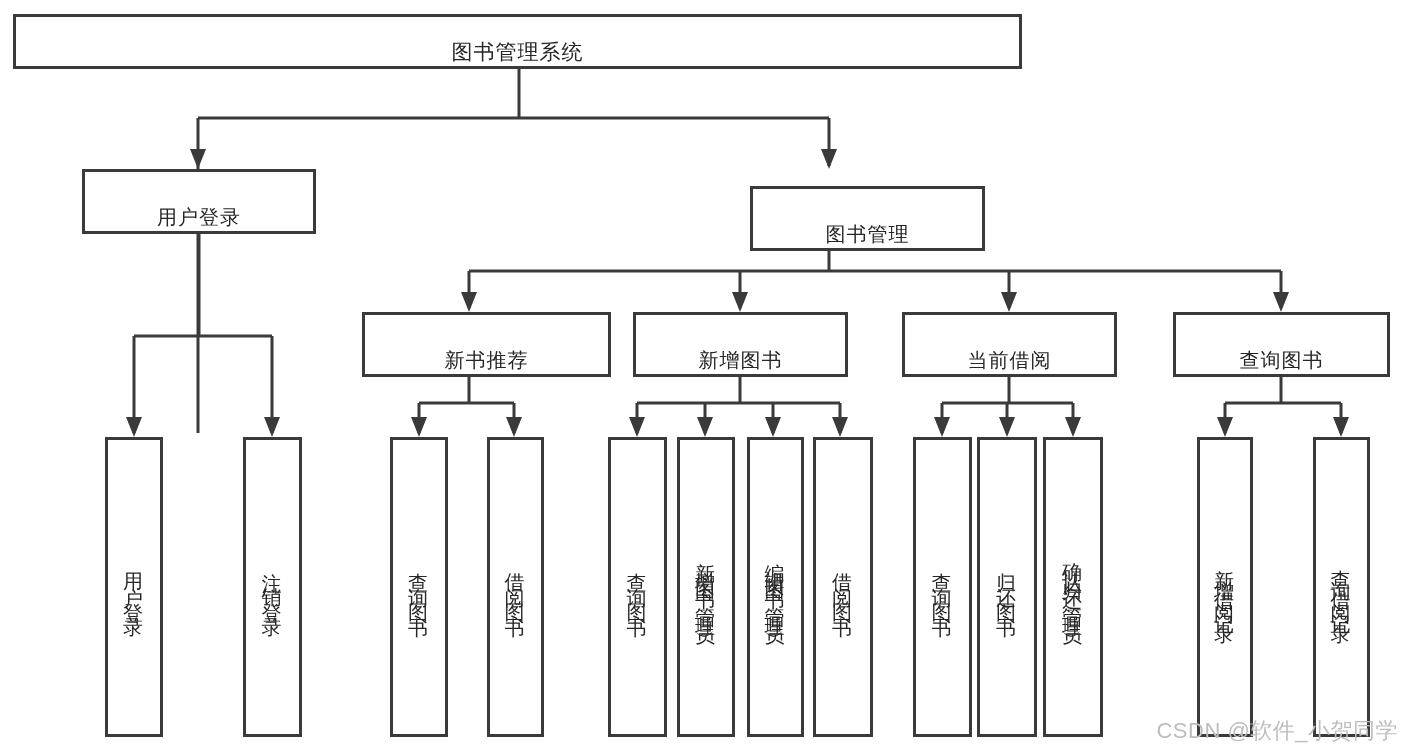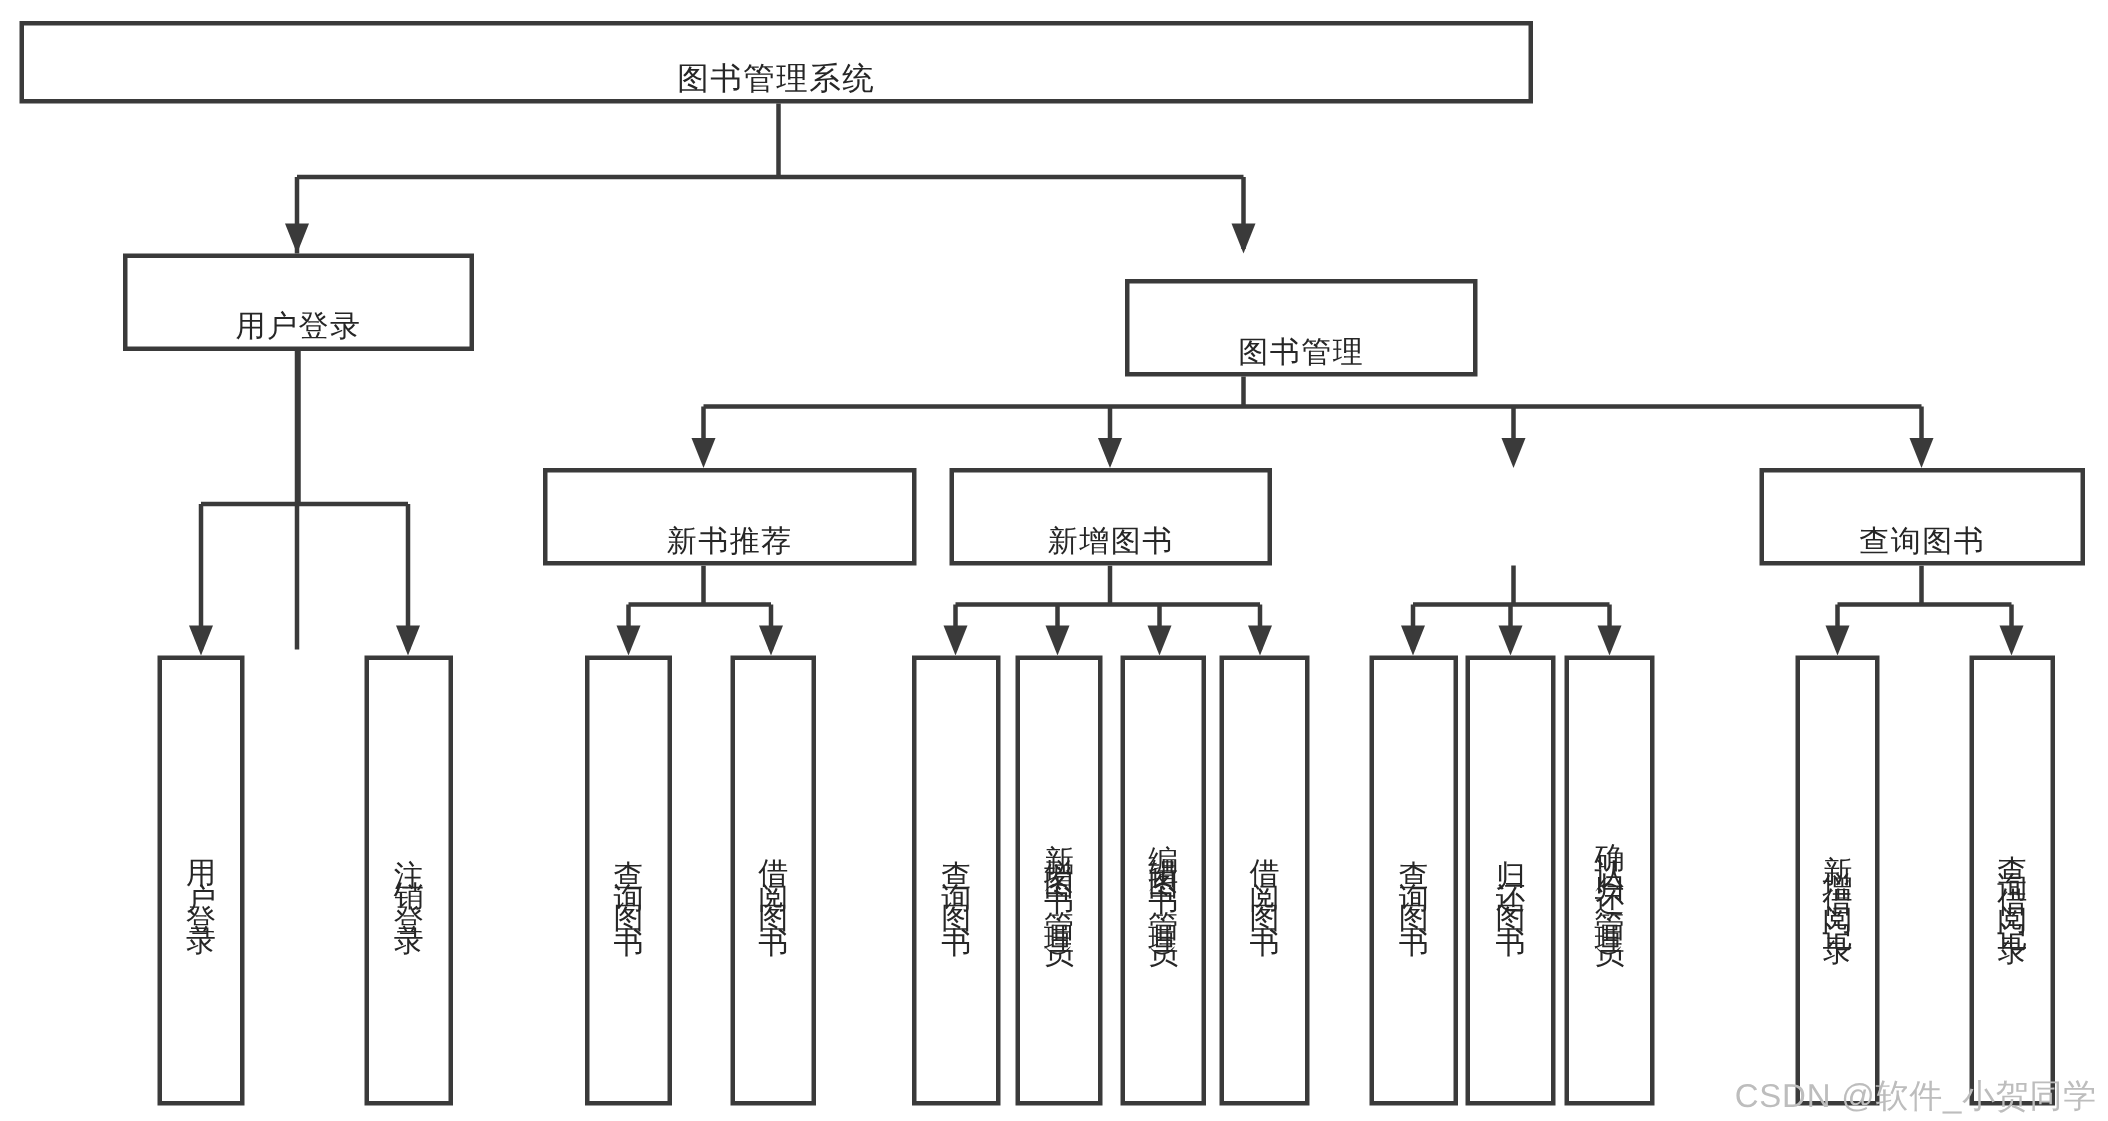--- a/index.html
+++ b/index.html
@@ -127,20 +127,23 @@
   <div class="node" id="n-book-mgmt">
     <span>图书管理</span>
   </div>
 
   <div class="node" id="n-new-book">
     <span>新书推荐</span>
   </div>
   <div class="node" id="n-book-borrow">
     <span>新增图书</span>
   </div>
+  <div class="node" id="n-current-borrow">
+    <span>当前借阅</span>
+  </div>
   <div class="node" id="n-borrow-record">
     <span>查询图书</span>
   </div>
 
   <div class="leaf sp4" id="l-0">
     <span>用户登录</span>
   </div>
   <div class="leaf sp4" id="l-1">
     <span>注销登录</span>
   </div>

